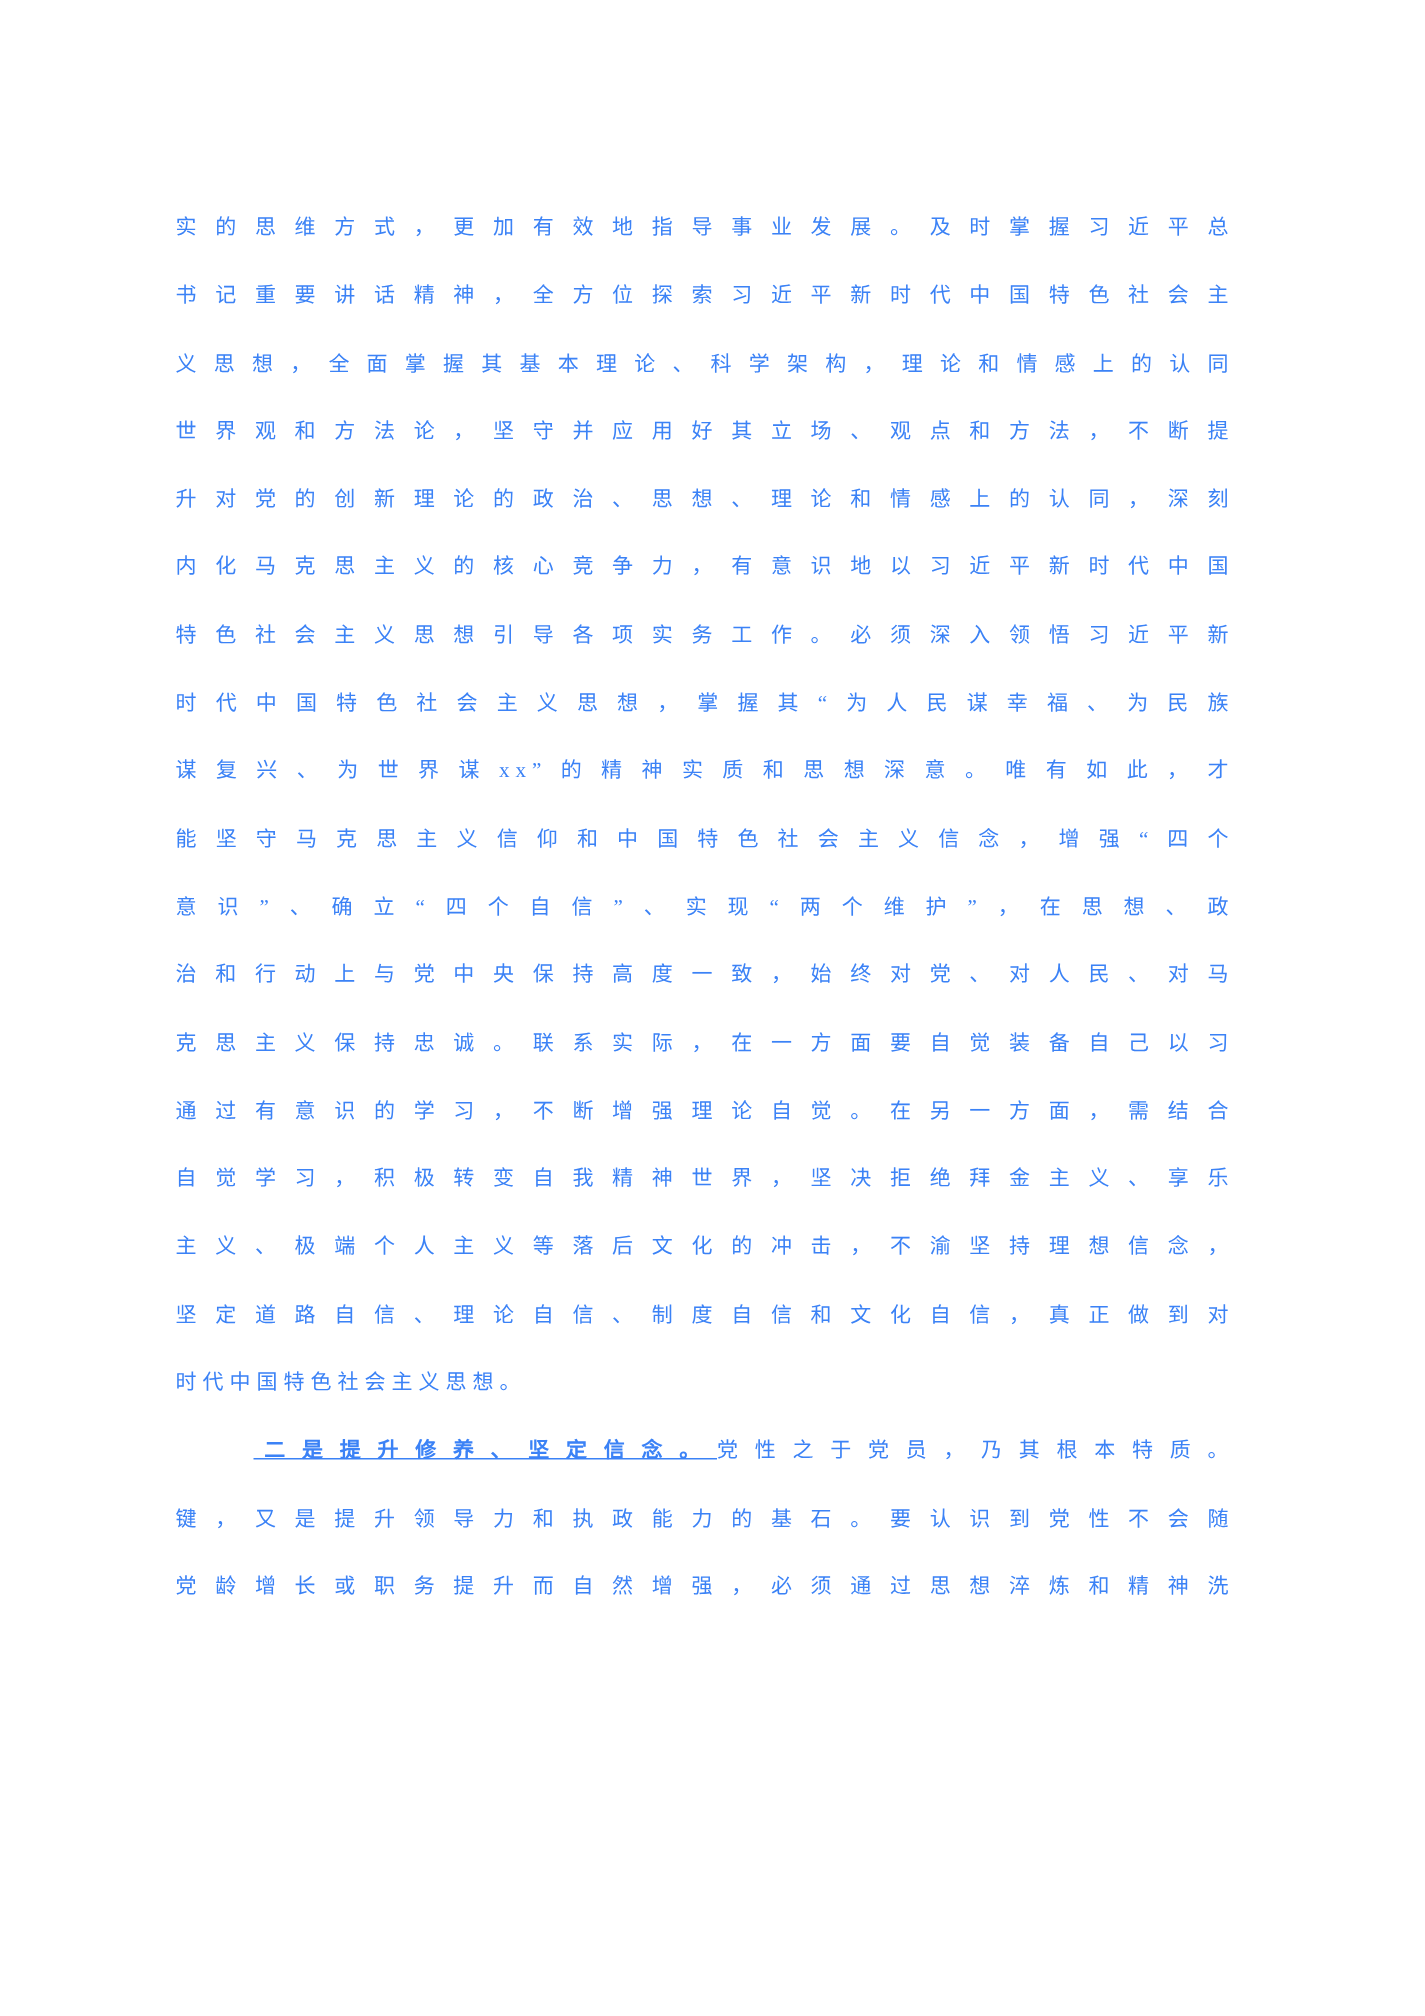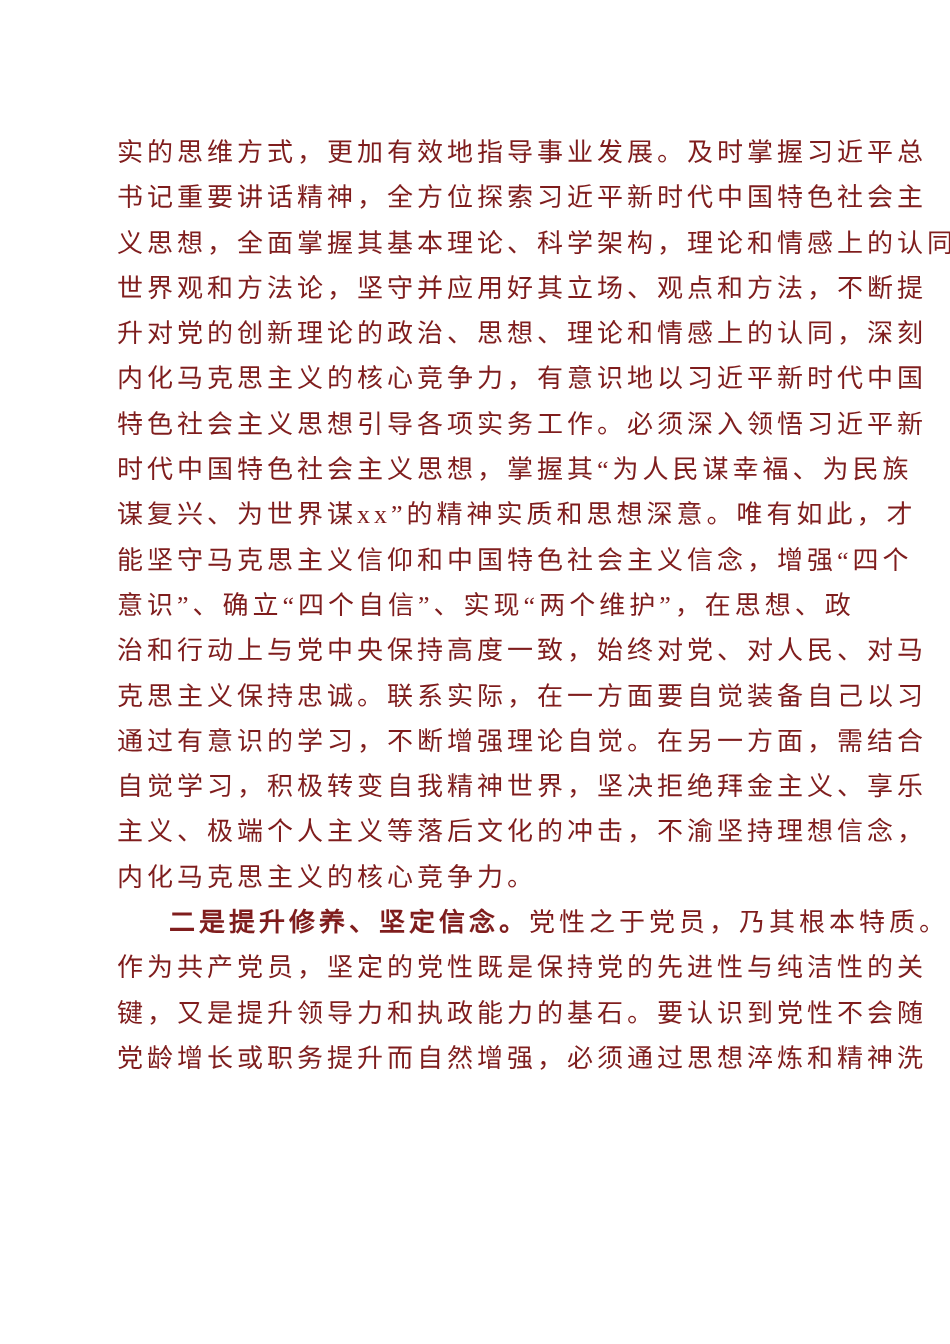--- a/index.html
+++ b/index.html
@@ -14,22 +14,22 @@
     margin: 0 auto;
     background: #ffffff;
     overflow: hidden;
     font-family: "Liberation Serif", "DejaVu Serif", serif;
   }
   .doc-body {
     position: absolute;
     left: 117px;
     top: 130px;
     width: 706px;
-    color: #7f1d1d;
-    font-size: 26px;
+    color: #3b82f6;
+    font-size: 14px;
     font-weight: 400;
   }
   .text-line {
     width: 706px;
     height: 45.3px;
     line-height: 45.3px;
     letter-spacing: 4px;
     text-align: justify;
     text-align-last: justify;
     text-justify: inter-character;
@@ -37,20 +37,21 @@
   }
   .text-line.para-end {
     text-align-last: left;
   }
   .text-line .indent {
     display: inline-block;
     width: 52px;
   }
   .lead-bold {
     font-weight: 700;
+    text-decoration: underline;
   }
 </style>
 </head>
 <body>
 
 <div class="page">
   <div class="doc-body">
 
     <div class="text-line">实的思维方式，更加有效地指导事业发展。及时掌握习近平总</div>
     <div class="text-line">书记重要讲话精神，全方位探索习近平新时代中国特色社会主</div>
@@ -61,23 +62,23 @@
     <div class="text-line">特色社会主义思想引导各项实务工作。必须深入领悟习近平新</div>
     <div class="text-line">时代中国特色社会主义思想，掌握其“为人民谋幸福、为民族</div>
     <div class="text-line">谋复兴、为世界谋xx”的精神实质和思想深意。唯有如此，才</div>
     <div class="text-line">能坚守马克思主义信仰和中国特色社会主义信念，增强“四个</div>
     <div class="text-line">意识”、确立“四个自信”、实现“两个维护”，在思想、政</div>
     <div class="text-line">治和行动上与党中央保持高度一致，始终对党、对人民、对马</div>
     <div class="text-line">克思主义保持忠诚。联系实际，在一方面要自觉装备自己以习</div>
     <div class="text-line">通过有意识的学习，不断增强理论自觉。在另一方面，需结合</div>
     <div class="text-line">自觉学习，积极转变自我精神世界，坚决拒绝拜金主义、享乐</div>
     <div class="text-line">主义、极端个人主义等落后文化的冲击，不渝坚持理想信念，</div>
-    <div class="text-line para-end">内化马克思主义的核心竞争力。</div>
+    <div class="text-line">坚定道路自信、理论自信、制度自信和文化自信，真正做到对</div>
+    <div class="text-line para-end">时代中国特色社会主义思想。</div>
 
     <div class="text-line">
       <span class="indent"></span><span class="lead-bold">二是提升修养、坚定信念。</span><span>党性之于党员，乃其根本特质。</span>
     </div>
-    <div class="text-line">作为共产党员，坚定的党性既是保持党的先进性与纯洁性的关</div>
     <div class="text-line">键，又是提升领导力和执政能力的基石。要认识到党性不会随</div>
     <div class="text-line">党龄增长或职务提升而自然增强，必须通过思想淬炼和精神洗</div>
 
   </div>
 </div>
 
 </body></html>

